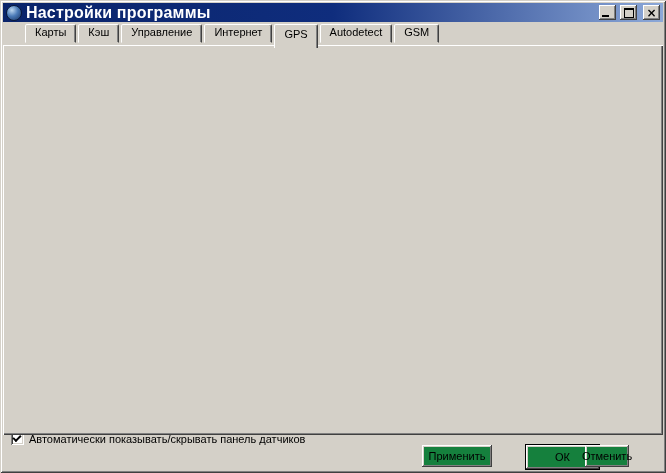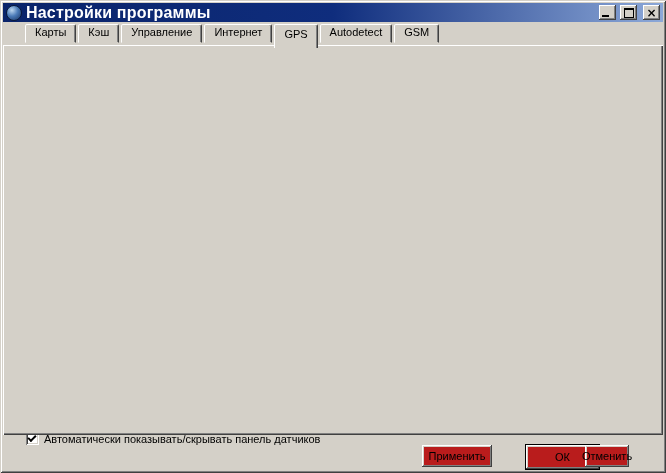--- a/index.html
+++ b/index.html
@@ -24,38 +24,38 @@
   
   .tabbar{position:absolute;left:5px;top:24px;right:3px;height:21px;display:flex;align-items:flex-start;z-index:3;padding-left:20px;}
   .tab{height:17px;line-height:15px;padding:0 9px;background:#d4d0c8;margin-right:2px;white-space:nowrap;
     border:1px solid;border-color:#fff #404040 transparent #fff;border-radius:2px 2px 0 0;
     box-shadow:inset -1px 0 0 #808080;}
   .tab.active{height:23px;line-height:19px;margin-bottom:-2px;z-index:5;position:relative;border-bottom:none;}
   
   .page{position:absolute;left:3px;top:45px;width:660px;height:390px;background:#d4d0c8;z-index:1;
     box-shadow:inset 1px 1px 0 #fff, inset -1px -1px 0 #404040, inset -2px -2px 0 #808080;}
   
-  .btn{background:#b91c1c;display:flex;align-items:center;justify-content:center;white-space:nowrap;
+  .btn{background:#15803d;display:flex;align-items:center;justify-content:center;white-space:nowrap;
     box-shadow:inset -1px -1px 0 #404040, inset 1px 1px 0 #fff, inset -2px -2px 0 #808080, inset 2px 2px 0 #d4d0c8;}
   .btn.default{border:1px solid #000;}
   .sunken{background:#fff;
     box-shadow:inset 1px 1px 0 #808080, inset -1px -1px 0 #fff, inset 2px 2px 0 #404040, inset -2px -2px 0 #d4d0c8;}
   .sep{height:2px;border-top:1px solid #808080;border-bottom:1px solid #fff;}
   
   .leftpane{position:absolute;left:8px;top:50px;width:394px;height:382px;}
   .comrow{display:flex;align-items:center;height:22px;margin:3px 0 7px 2px;gap:4px;}
   .combo{position:relative;height:21px;display:flex;align-items:center;padding:0 19px 0 5px;}
   .combo .cbtn{position:absolute;right:2px;top:2px;bottom:2px;width:16px;background:#d4d0c8;
     box-shadow:inset -1px -1px 0 #404040, inset 1px 1px 0 #fff, inset -2px -2px 0 #808080;
     display:flex;align-items:center;justify-content:center;}
   .tri-dn{width:0;height:0;border:3px solid transparent;border-top:4px solid #000;margin-top:4px;}
   .tri-up{width:0;height:0;border:3px solid transparent;border-bottom:4px solid #000;margin-bottom:4px;}
   .helpbtn{width:20px;height:21px;}
   .gpsbtn{width:90px;height:23px;margin-left:auto;margin-right:14px;}
-  .chkrow{display:flex;align-items:center;margin-left:18px;gap:9px;height:15px;}
+  .chkrow{display:flex;align-items:center;margin-left:3px;gap:9px;height:15px;}
   .chk{display:flex;align-items:center;gap:5px;cursor:default;}
   .chk .box{width:13px;height:13px;background:#fff;position:relative;flex:0 0 auto;
     box-shadow:inset 1px 1px 0 #808080, inset -1px -1px 0 #fff, inset 2px 2px 0 #404040, inset -2px -2px 0 #d4d0c8;}
   .chk .box.checked::after{content:"";position:absolute;left:2px;top:3px;width:6px;height:3px;
     border-left:2px solid #000;border-bottom:2px solid #000;transform:rotate(-45deg);}
   .flabel{height:14px;margin:2px 0 1px 2px;white-space:nowrap;}
   .spinedit{position:relative;height:21px;display:flex;align-items:center;padding:0 20px 0 5px;margin-bottom:2px;}
   .spin{position:absolute;top:2px;right:2px;bottom:2px;width:16px;display:flex;flex-direction:column;}
   .sb{flex:1;background:#d4d0c8;display:flex;align-items:center;justify-content:center;
     box-shadow:inset -1px -1px 0 #404040, inset 1px 1px 0 #fff;}

